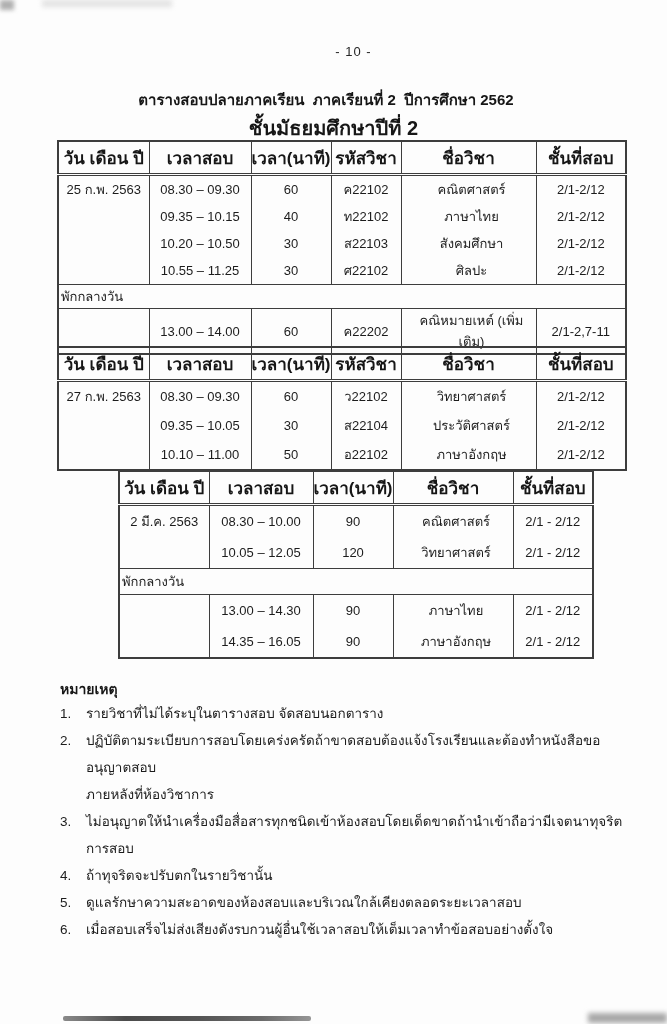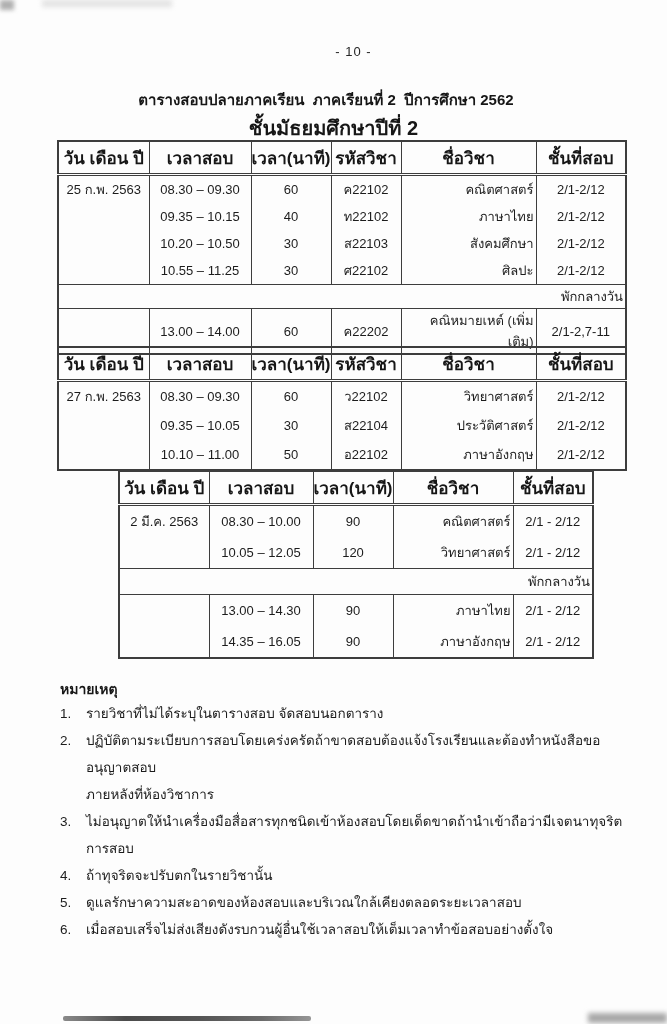--- a/index.html
+++ b/index.html
@@ -23,24 +23,24 @@
   .t3{left:118px;top:470px;}
   .exam-table th{
     border:1.5px solid #3d3d3d;border-bottom:3px double #3d3d3d;
     font-weight:bold;font-size:17px;padding:2px 0;color:#161616;
   }
   .exam-table td{
     border-left:1.5px solid #3d3d3d;border-right:1.5px solid #3d3d3d;
     border-top:none;border-bottom:none;
     font-size:13px;text-align:center;padding:1px 2px;color:#1c1c1c;
   }
-  .exam-table td.subject{text-align:right;padding-left:8px;}
+  .exam-table td.subject{text-align:center;padding-left:8px;}
   .exam-table td.span-cell{
     border-top:1.5px solid #3d3d3d;border-bottom:1.5px solid #3d3d3d;
-    text-align:right;font-size:13px;font-weight:normal;
+    text-align:left;font-size:13px;font-weight:normal;
   }
   .t1 th{height:23px}.t1 td{height:25px}.t1 td.span-cell{height:21px}
   .t2 th{height:24px}.t2 td{height:27px}
   .t3 th{height:25px}.t3 td{height:29px}.t3 td.span-cell{height:23px}
 
   .notes{position:absolute;left:60px;top:678px;width:566px;}
   .notes-heading{font-weight:bold;font-size:14px;color:#161616;}
   .note-item{display:flex;font-size:13.5px;line-height:27px;}
   .note-num{width:26px;flex-shrink:0;}
   .note-body{flex:1;}

